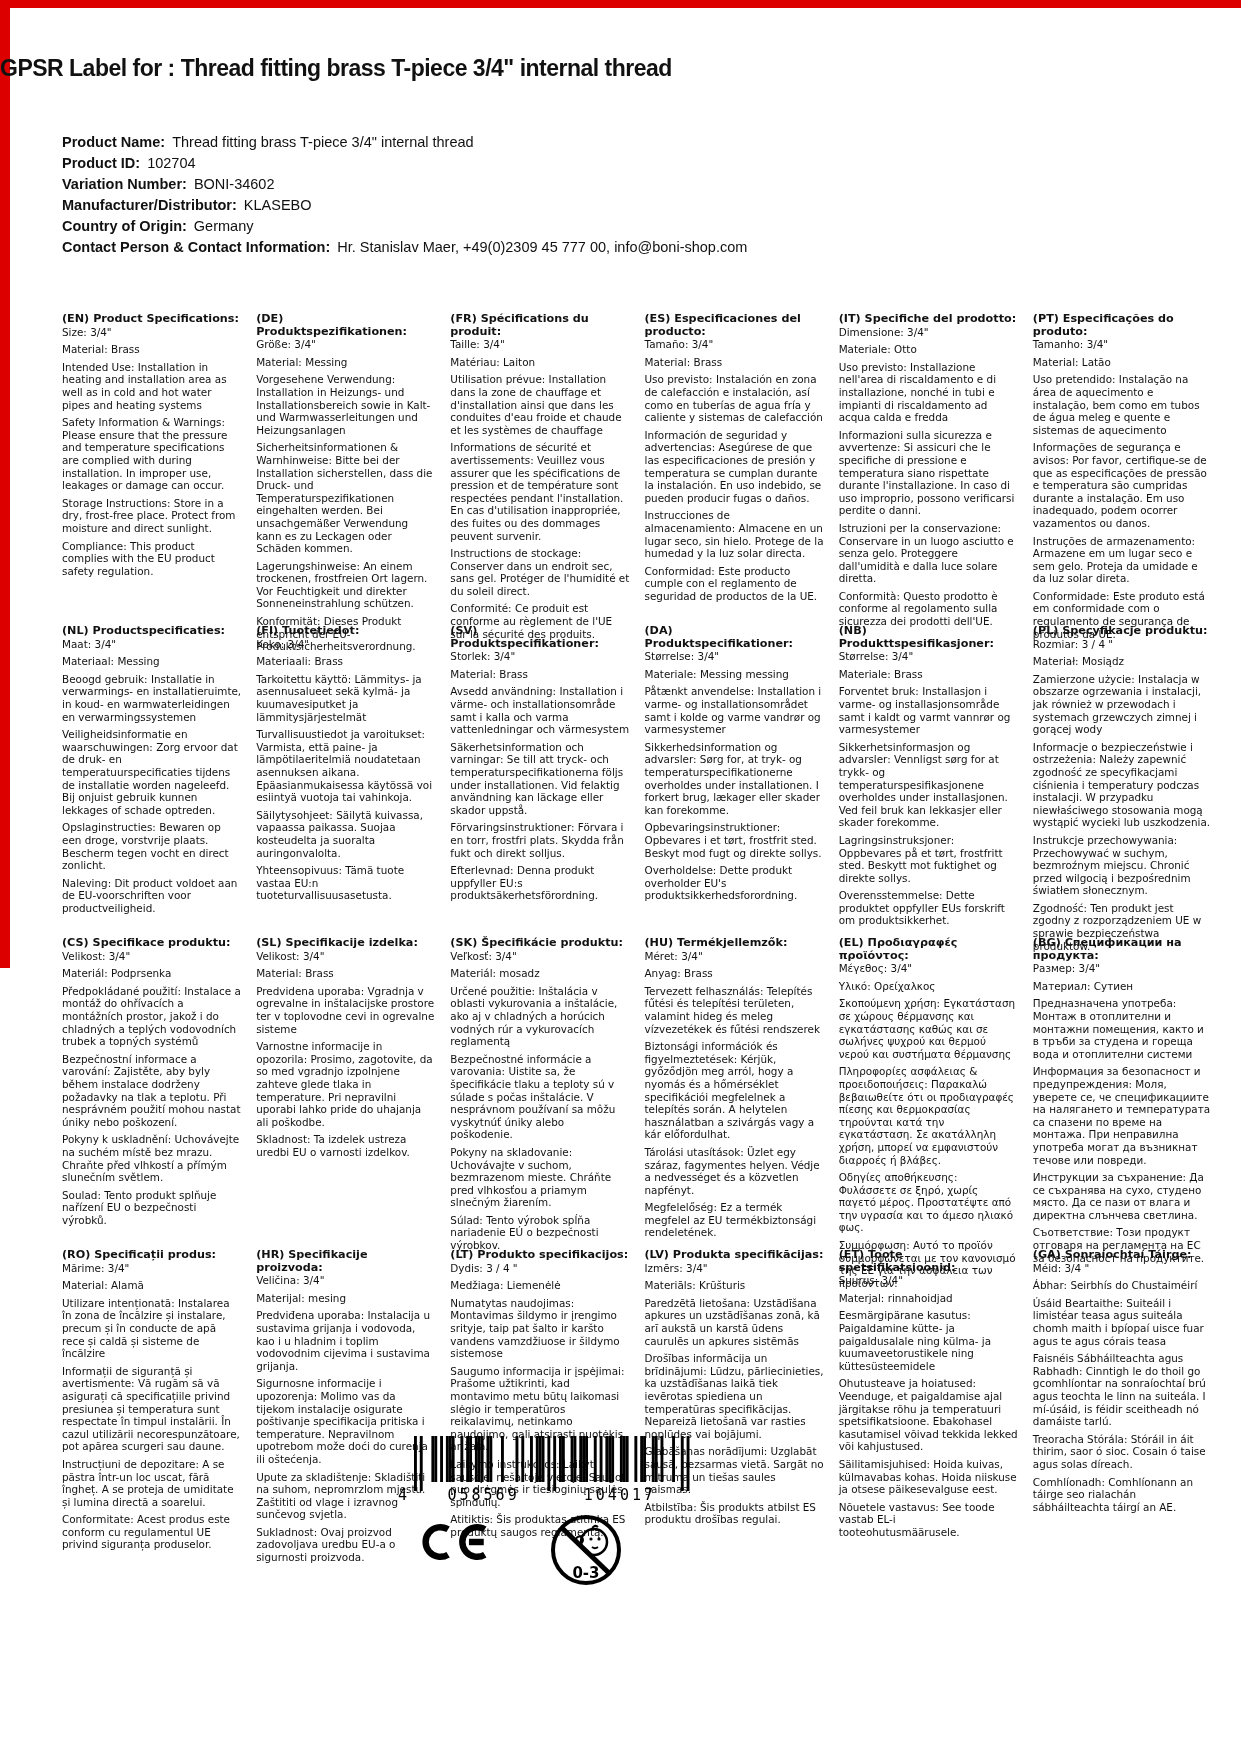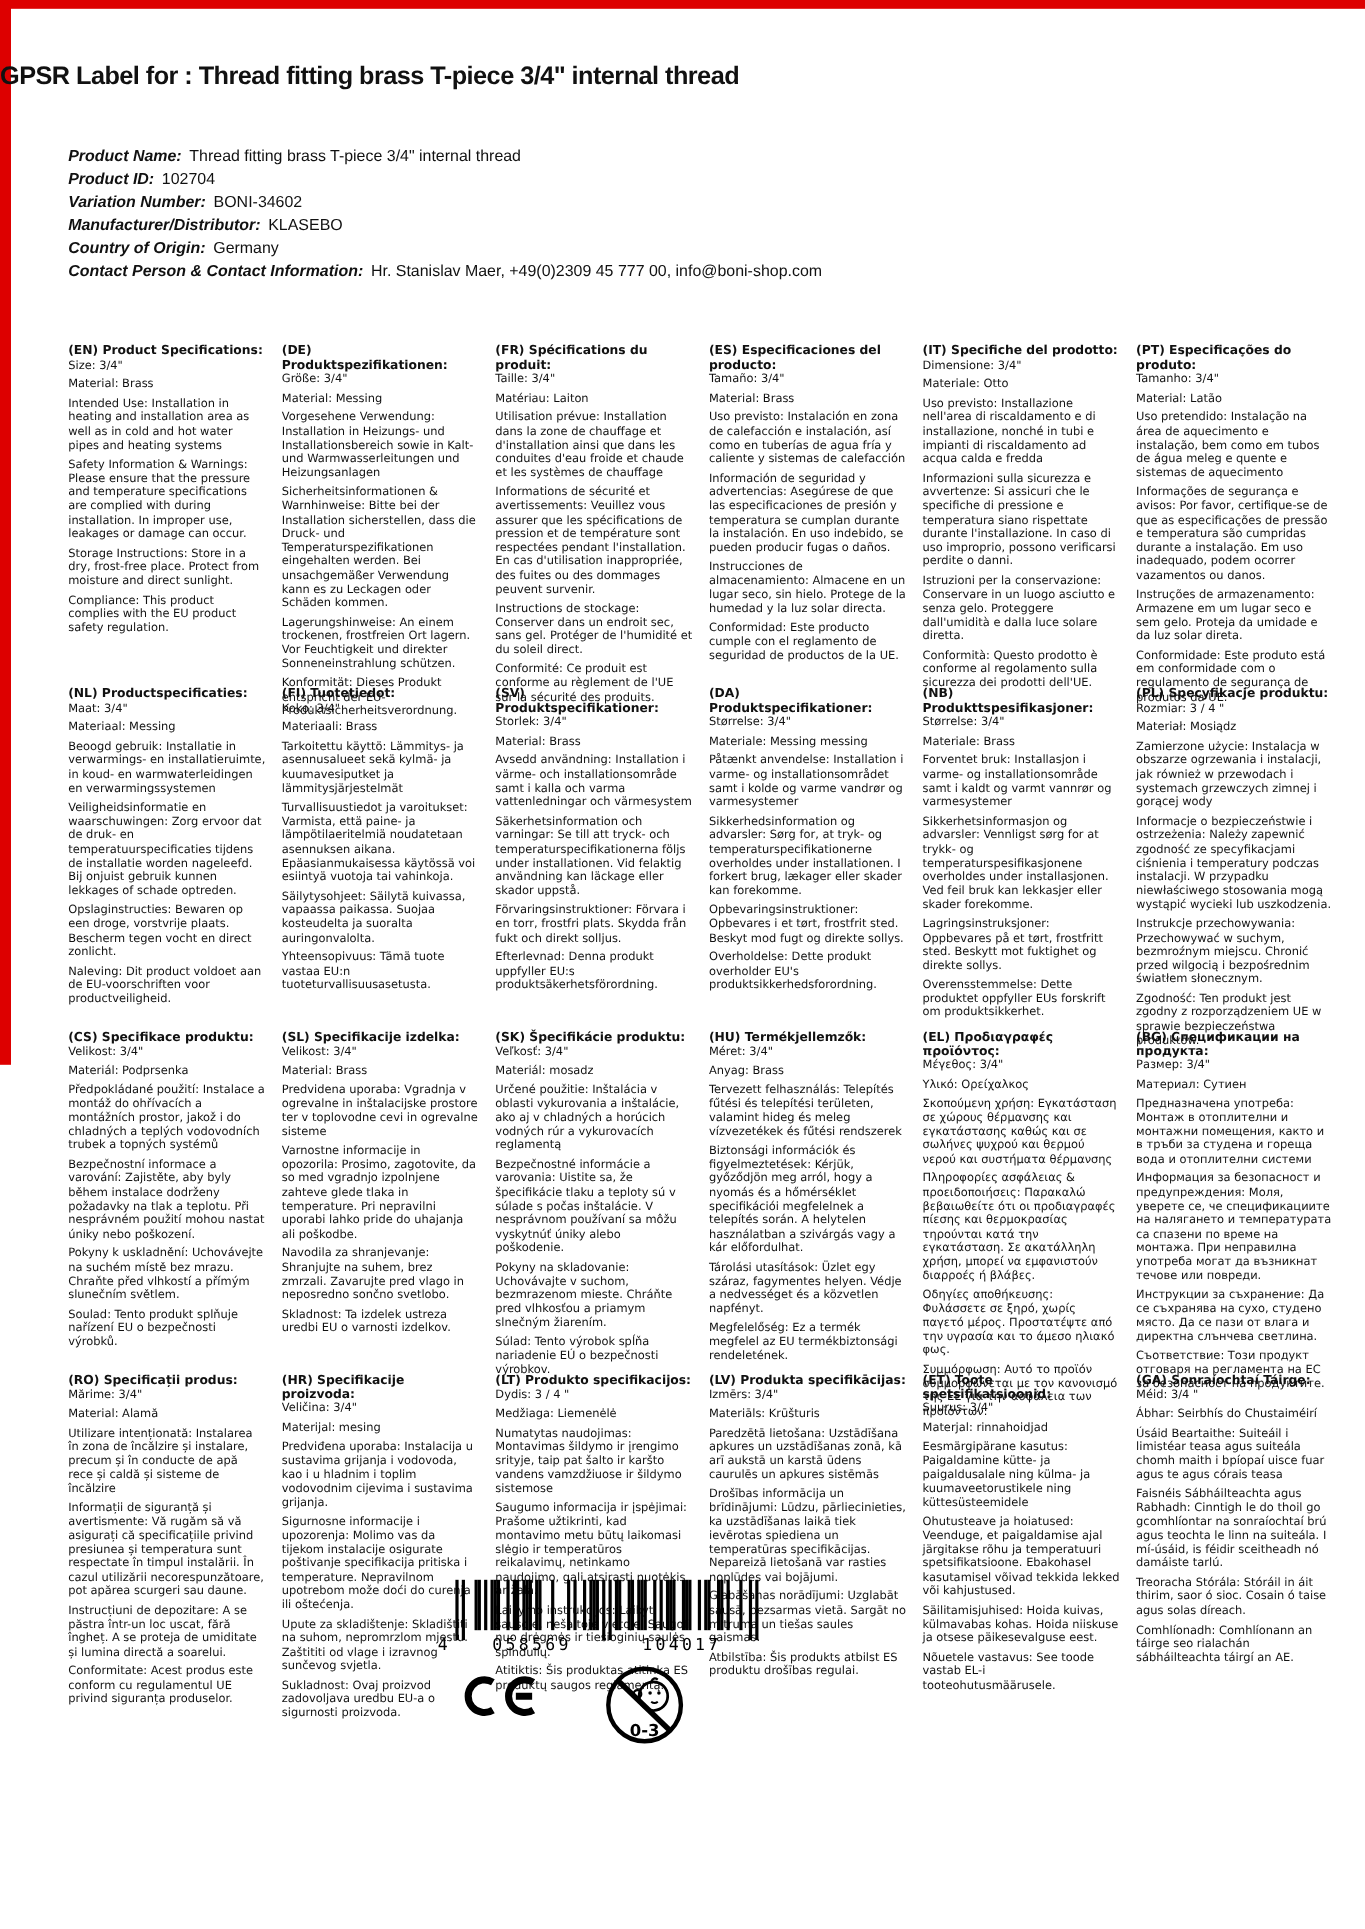--- a/index.html
+++ b/index.html
@@ -4,21 +4,21 @@
 <style>
   html,body{margin:0;padding:0;background:#fff;}
   body{width:1241px;height:1754px;position:relative;font-family:"DejaVu Sans",sans-serif;color:#111;overflow:hidden;}
   .red-top{position:absolute;left:0;top:0;width:1241px;height:8px;}
   .red-left{position:absolute;left:0;top:0;width:10px;height:968px;}
   .doc-title{position:absolute;left:0;top:55px;width:1241px;text-align:left;
     font-family:"Liberation Sans",sans-serif;font-weight:bold;font-size:23px;letter-spacing:-0.5px;}
   .product-info{position:absolute;left:62px;top:132px;width:1100px;
     font-family:"Liberation Sans",sans-serif;font-size:14.5px;}
   .info-line{line-height:21px;white-space:nowrap;}
-  .info-label{font-weight:bold;margin-right:7px;font-style:italic;}
+  .info-label{font-weight:bold;margin-right:7px;}
   .lang-grid{position:absolute;left:62px;top:313px;width:1150px;display:grid;
     grid-template-columns:repeat(6,1fr);column-gap:15px;grid-auto-rows:312px;}
   .lang-block{font-size:10.4px;line-height:12.6px;overflow:visible;}
   .lang-heading{font-weight:bold;font-size:11.2px;margin:0;}
   .lang-block p{margin:0 0 5px 0;}
   .lang-block p.first{margin-bottom:5px;}
   .footer{position:absolute;left:0;top:1430px;width:1241px;height:200px;}
   .barcode-wrap{position:absolute;left:398px;top:6px;}
   .ce-wrap{position:absolute;left:420px;top:90px;}
   .age-wrap{position:absolute;left:548px;top:80px;}
@@ -128,21 +128,21 @@
       <p>Materiale: Messing messing</p>
       <p>Påtænkt anvendelse: Installation i varme- og installationsområdet samt i kolde og varme vandrør og varmesystemer</p>
       <p>Sikkerhedsinformation og advarsler: Sørg for, at tryk- og temperaturspecifikationerne overholdes under installationen. I forkert brug, lækager eller skader kan forekomme.</p>
       <p>Opbevaringsinstruktioner: Opbevares i et tørt, frostfrit sted. Beskyt mod fugt og direkte sollys.</p>
       <p>Overholdelse: Dette produkt overholder EU's produktsikkerhedsforordning.</p>
     </div>
     <div class="lang-block">
       <div class="lang-heading">(NB) Produkttspesifikasjoner:</div>
       <p class="first">Størrelse: 3/4"</p>
       <p>Materiale: Brass</p>
-      <p>Forventet bruk: Installasjon i varme- og installationsområde samt i kaldt og varmt vannrør og varmesystemer</p>
+      <p>Forventet bruk: Installasjon i varme- og installasjonsområde samt i kaldt og varmt vannrør og varmesystemer</p>
       <p>Sikkerhetsinformasjon og advarsler: Vennligst sørg for at trykk- og temperaturspesifikasjonene overholdes under installasjonen. Ved feil bruk kan lekkasjer eller skader forekomme.</p>
       <p>Lagringsinstruksjoner: Oppbevares på et tørt, frostfritt sted. Beskytt mot fuktighet og direkte sollys.</p>
       <p>Overensstemmelse: Dette produktet oppfyller EUs forskrift om produktsikkerhet.</p>
     </div>
     <div class="lang-block">
       <div class="lang-heading">(PL) Specyfikacje produktu:</div>
       <p class="first">Rozmiar: 3 / 4 "</p>
       <p>Materiał: Mosiądz</p>
       <p>Zamierzone użycie: Instalacja w obszarze ogrzewania i instalacji, jak również w przewodach i systemach grzewczych zimnej i gorącej wody</p>
       <p>Informacje o bezpieczeństwie i ostrzeżenia: Należy zapewnić zgodność ze specyfikacjami ciśnienia i temperatury podczas instalacji. W przypadku niewłaściwego stosowania mogą wystąpić wycieki lub uszkodzenia.</p>
@@ -157,21 +157,20 @@
       <p>Bezpečnostní informace a varování: Zajistěte, aby byly během instalace dodrženy požadavky na tlak a teplotu. Při nesprávném použití mohou nastat úniky nebo poškození.</p>
       <p>Pokyny k uskladnění: Uchovávejte na suchém místě bez mrazu. Chraňte před vlhkostí a přímým slunečním světlem.</p>
       <p>Soulad: Tento produkt splňuje nařízení EU o bezpečnosti výrobků.</p>
     </div>
     <div class="lang-block">
       <div class="lang-heading">(SL) Specifikacije izdelka:</div>
       <p class="first">Velikost: 3/4"</p>
       <p>Material: Brass</p>
       <p>Predvidena uporaba: Vgradnja v ogrevalne in inštalacijske prostore ter v toplovodne cevi in ogrevalne sisteme</p>
       <p>Varnostne informacije in opozorila: Prosimo, zagotovite, da so med vgradnjo izpolnjene zahteve glede tlaka in temperature. Pri nepravilni uporabi lahko pride do uhajanja ali poškodbe.</p>
-      <p>Navodila za shranjevanje: Shranjujte na suhem, brez zmrzali. Zavarujte pred vlago in neposredno sončno svetlobo.</p>
       <p>Skladnost: Ta izdelek ustreza uredbi EU o varnosti izdelkov.</p>
     </div>
     <div class="lang-block">
       <div class="lang-heading">(SK) Špecifikácie produktu:</div>
       <p class="first">Veľkosť: 3/4"</p>
       <p>Materiál: mosadz</p>
       <p>Určené použitie: Inštalácia v oblasti vykurovania a inštalácie, ako aj v chladných a horúcich vodných rúr a vykurovacích reglamentą</p>
       <p>Bezpečnostné informácie a varovania: Uistite sa, že špecifikácie tlaku a teploty sú v súlade s počas inštalácie. V nesprávnom používaní sa môžu vyskytnúť úniky alebo poškodenie.</p>
       <p>Pokyny na skladovanie: Uchovávajte v suchom, bezmrazenom mieste. Chráňte pred vlhkosťou a priamym slnečným žiarením.</p>
       <p>Súlad: Tento výrobok spĺňa nariadenie EÚ o bezpečnosti výrobkov.</p>

